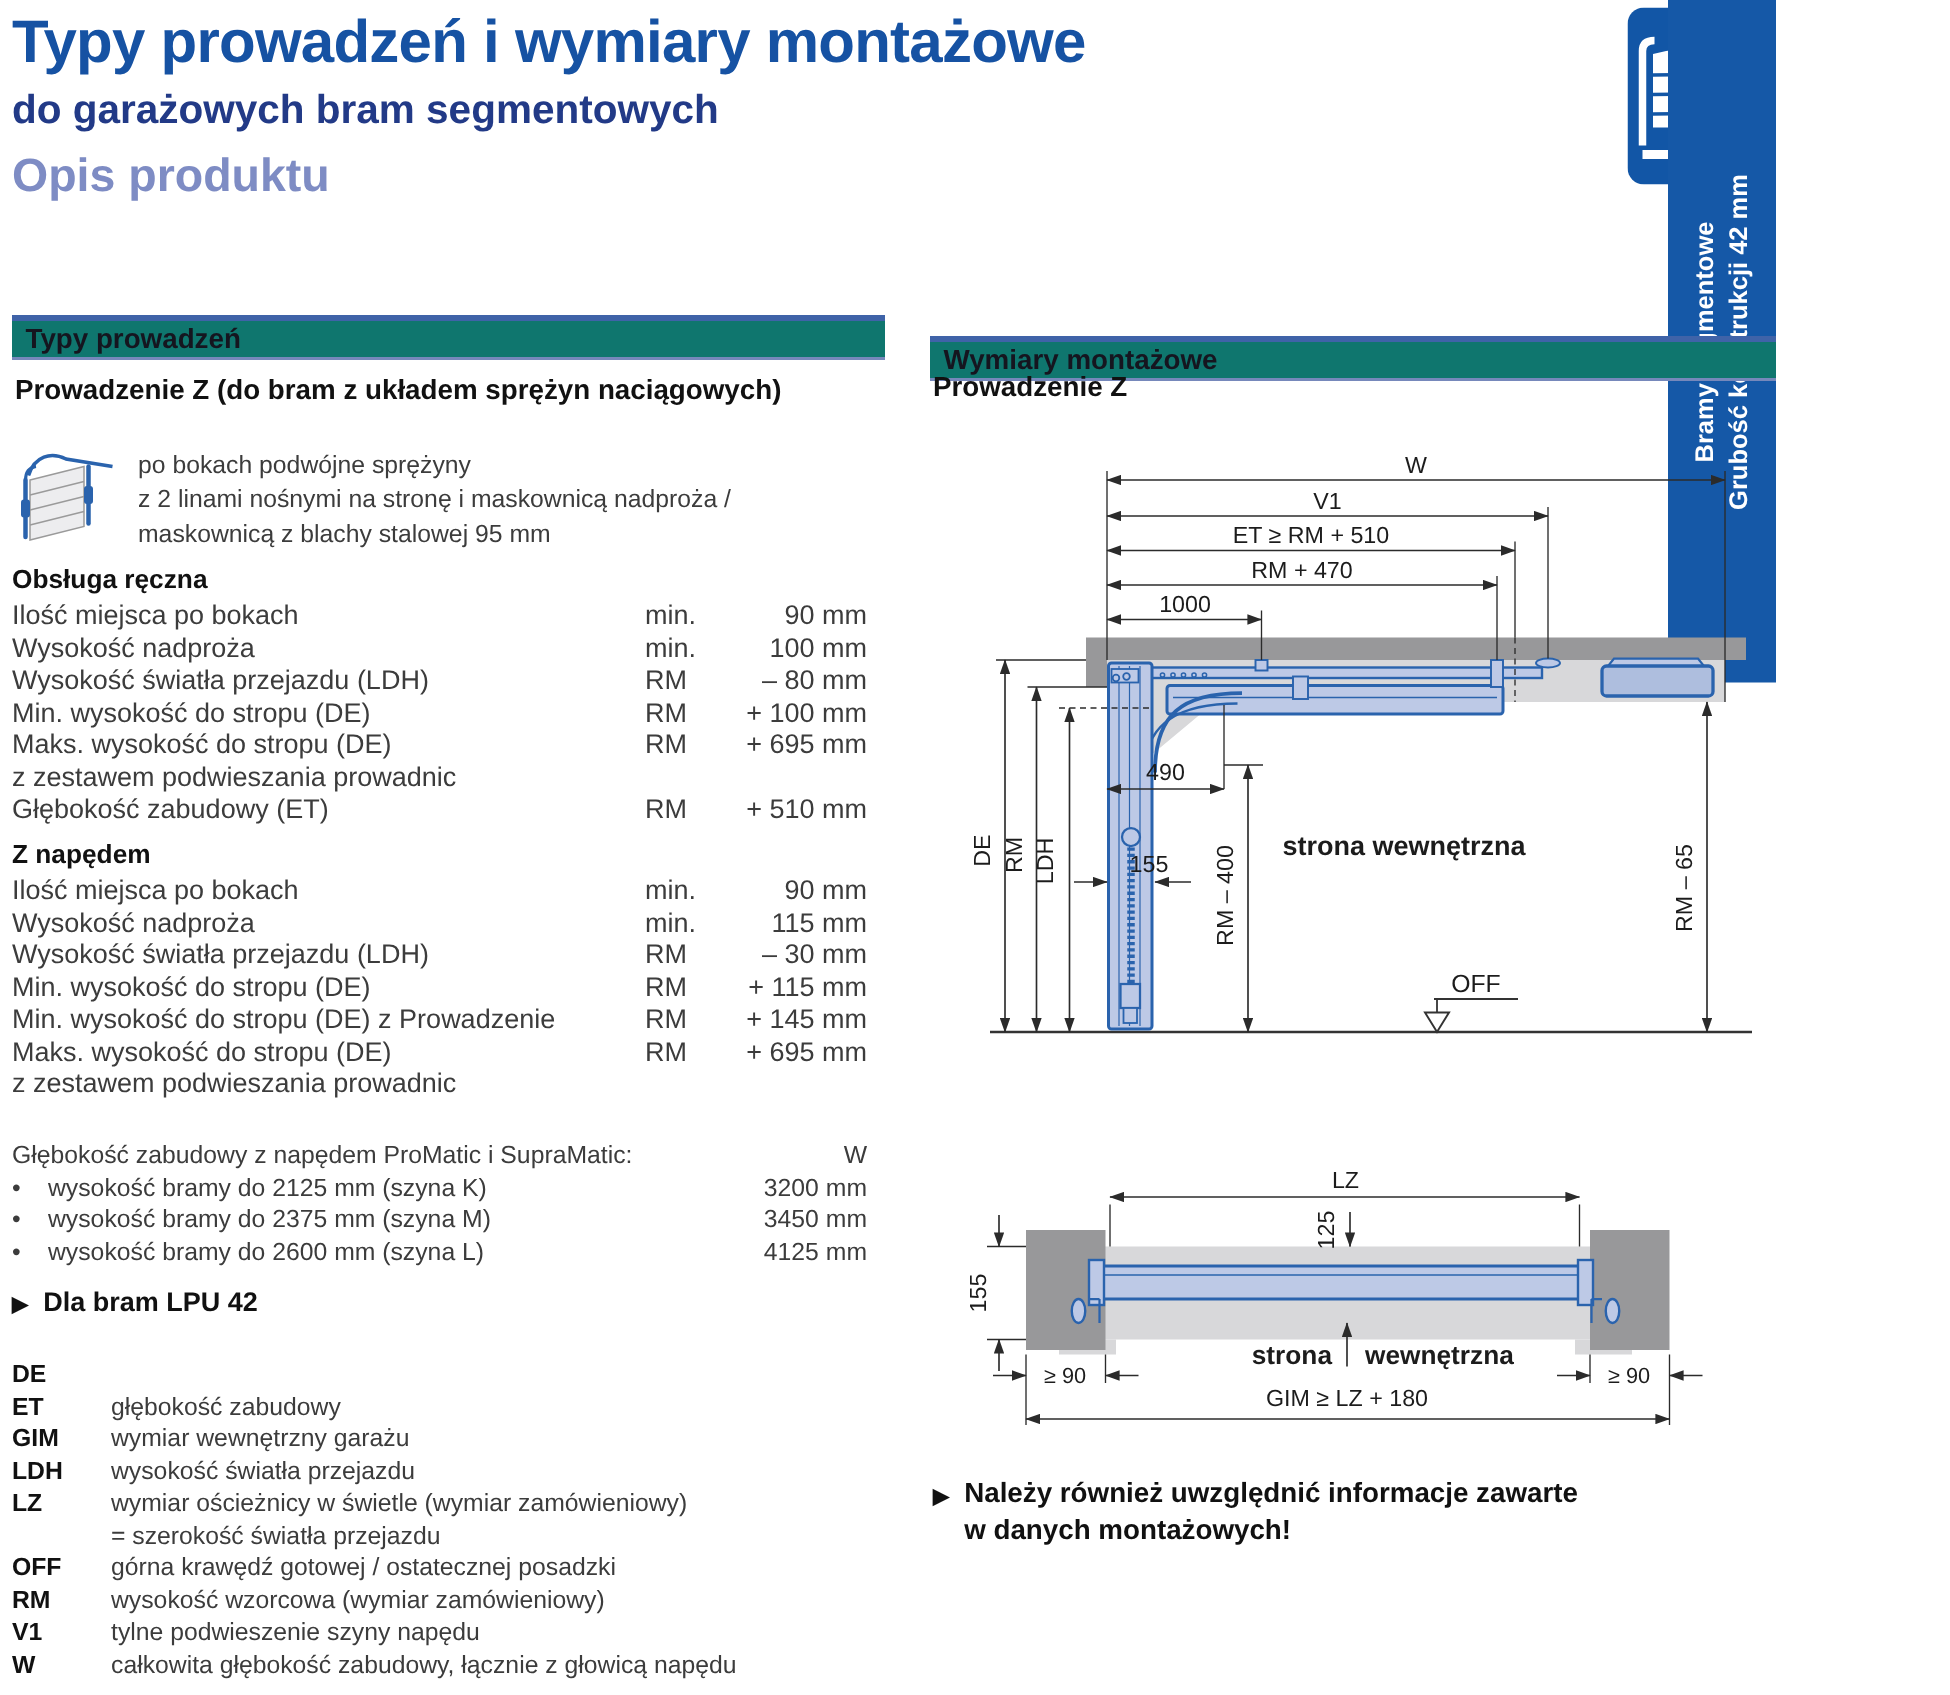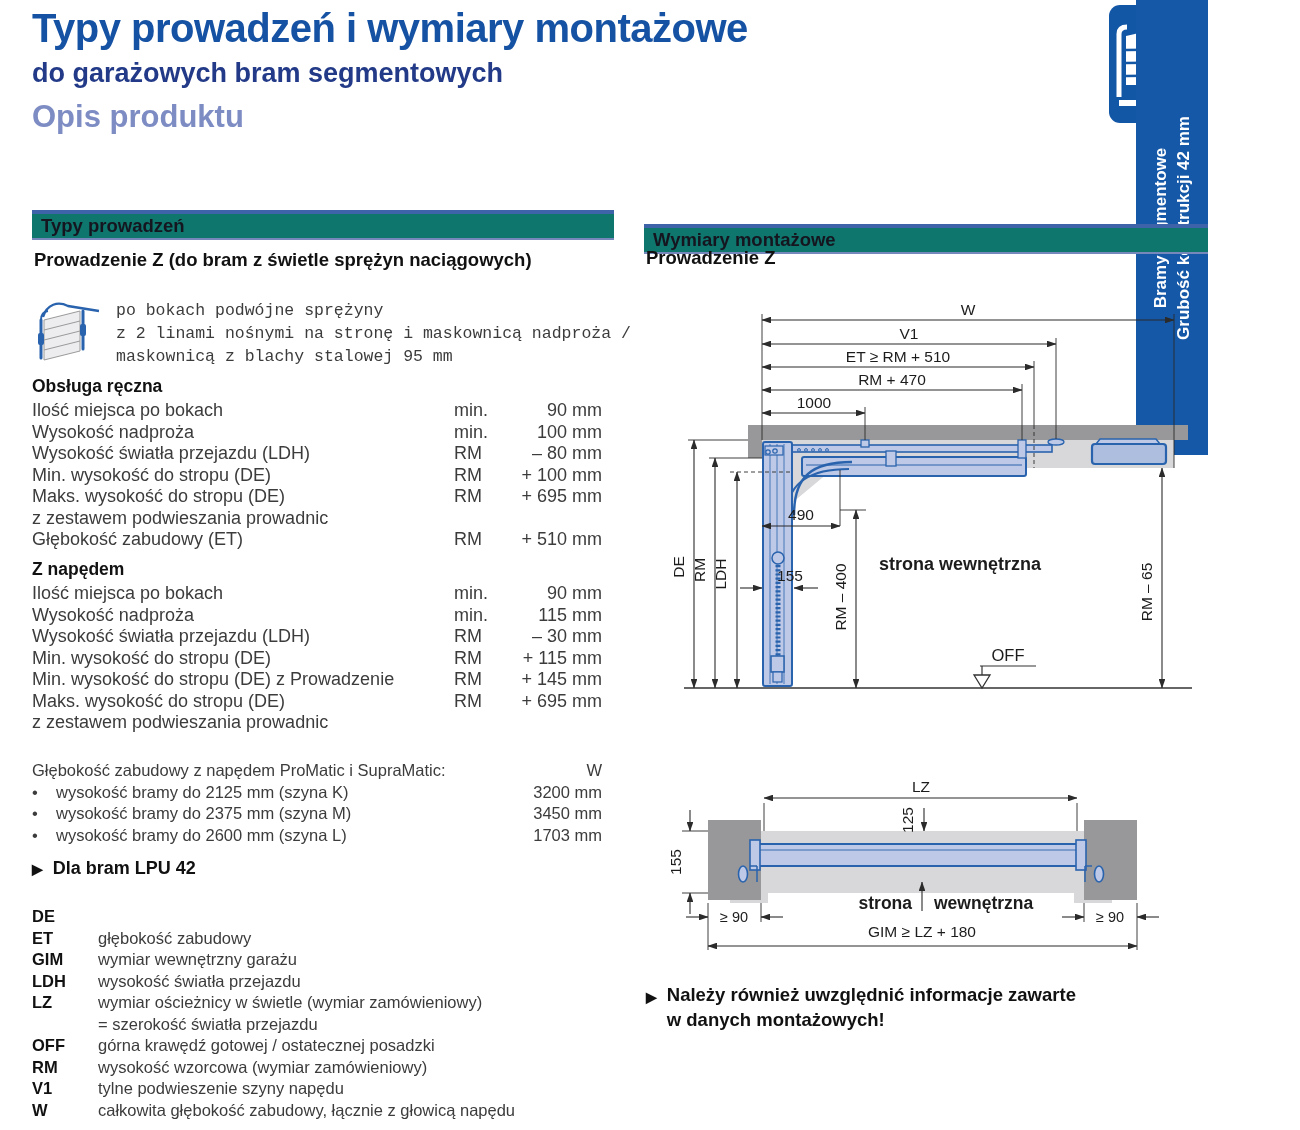--- a/index.html
+++ b/index.html
@@ -1,17 +1,17 @@
 <!DOCTYPE html>
 <html><head>
 <meta charset="utf-8">
 <style>
   html,body{margin:0;padding:0;background:#fff;}
   #page{position:relative;width:1184px;height:1130px;background:#fff;overflow:hidden;
-        font-family:"Liberation Sans",sans-serif;color:#3c3c3c;margin-left:24px;}
+        font-family:"Liberation Sans",sans-serif;color:#3c3c3c;}
   .abs{position:absolute;}
   h1,h2,h3{margin:0;font-weight:bold;}
   .title{left:8px;top:6px;font-size:40px;color:#1652a3;letter-spacing:-0.5px;}
   .subtitle{left:8px;top:58px;font-size:27px;color:#223a87;}
   .opis{left:8px;top:99px;font-size:31px;color:#7e8cc4;}
   .bar{height:30px;box-sizing:border-box;border-top:4px solid #3f63a8;border-bottom:2px solid #7688bb;
        background:#0f766e;display:flex;align-items:center;padding-left:9px;
        font-weight:bold;font-size:18.5px;color:#15151f;}
   .sub-bold{font-weight:bold;font-size:18.5px;color:#111;}
   .bodytxt{font-size:16.5px;line-height:23px;color:#3c3c3c;}
@@ -61,35 +61,35 @@
   <div class="abs sidetab">
     <div class="sidetab-inner">
       <div>Bramy segmentowe</div>
       <div>Grubość konstrukcji 42 mm</div>
     </div>
   </div>
 
   <div class="abs bar" style="left:8px;top:210px;width:582px;">
     <span>Typy prowadzeń</span>
   </div>
-  <div class="abs sub-bold" style="left:10px;top:249px;">Prowadzenie Z (do bram z świetle sprężyn naciągowych)</div>
+  <div class="abs sub-bold" style="left:10px;top:249px;">Prowadzenie Z (do bram z układem sprężyn naciągowych)</div>
 
   <svg class="abs" style="left:6px;top:296px;" width="72" height="72" viewBox="0 0 72 72">
     <path d="M13,21 C17,8 28,5 38,10 L69,15" stroke="#2a63ad" stroke-width="2.4" fill="none"></path>
     <polygon points="14,24 50,15 50,55 14,64" fill="#ededef" stroke="#9a9a9a" stroke-width="1"></polygon>
     <line x1="14" y1="34" x2="50" y2="25" stroke="#9a9a9a" stroke-width="1"></line>
     <line x1="14" y1="44" x2="50" y2="35" stroke="#9a9a9a" stroke-width="1"></line>
     <line x1="14" y1="54" x2="50" y2="45" stroke="#9a9a9a" stroke-width="1"></line>
     <path d="M11,24 Q11,16 18,15" stroke="#2a63ad" stroke-width="2" fill="none"></path>
     <line x1="11" y1="24" x2="11" y2="62" stroke="#2a63ad" stroke-width="3" stroke-linecap="round"></line>
     <line x1="53" y1="15" x2="53" y2="53" stroke="#2a63ad" stroke-width="3" stroke-linecap="round"></line>
     <rect x="8" y="37" width="6" height="12" rx="2" fill="#2a63ad"></rect>
     <rect x="50" y="28" width="6" height="12" rx="2" fill="#2a63ad"></rect>
   </svg>
-  <div class="abs bodytxt" style="left:92px;top:299px;font-family:Liberation Mono, monospace;">
+  <div class="abs bodytxt" style="left:92px;top:299px;">
     <div>po bokach podwójne sprężyny</div>
     <div>z 2 linami nośnymi na stronę i maskownicą nadproża /</div>
     <div>maskownicą z blachy stalowej 95 mm</div>
   </div>
 
   <div class="abs rows" style="left:8px;top:376px;">
     <div class="sec-head">Obsługa ręczna</div>
     <div class="row">
         <span>Ilość miejsca po bokach</span>
         <span>min.</span>
@@ -177,21 +177,21 @@
         <span class="v">3200 mm</span>
       </div>
     <div class="drow">
         <span>•</span>
         <span>wysokość bramy do 2375 mm (szyna M)</span>
         <span class="v">3450 mm</span>
       </div>
     <div class="drow">
         <span>•</span>
         <span>wysokość bramy do 2600 mm (szyna L)</span>
-        <span class="v">1703 mm</span>
+        <span class="v">4125 mm</span>
       </div>
   </div>
 
   <div class="abs lpu" style="left:8px;top:858px;">
     <span class="tri">▶</span>
     <span>Dla bram LPU 42</span>
   </div>
 
   <div class="abs" style="left:8px;top:906px;width:570px;">
     <div class="legend-row">

